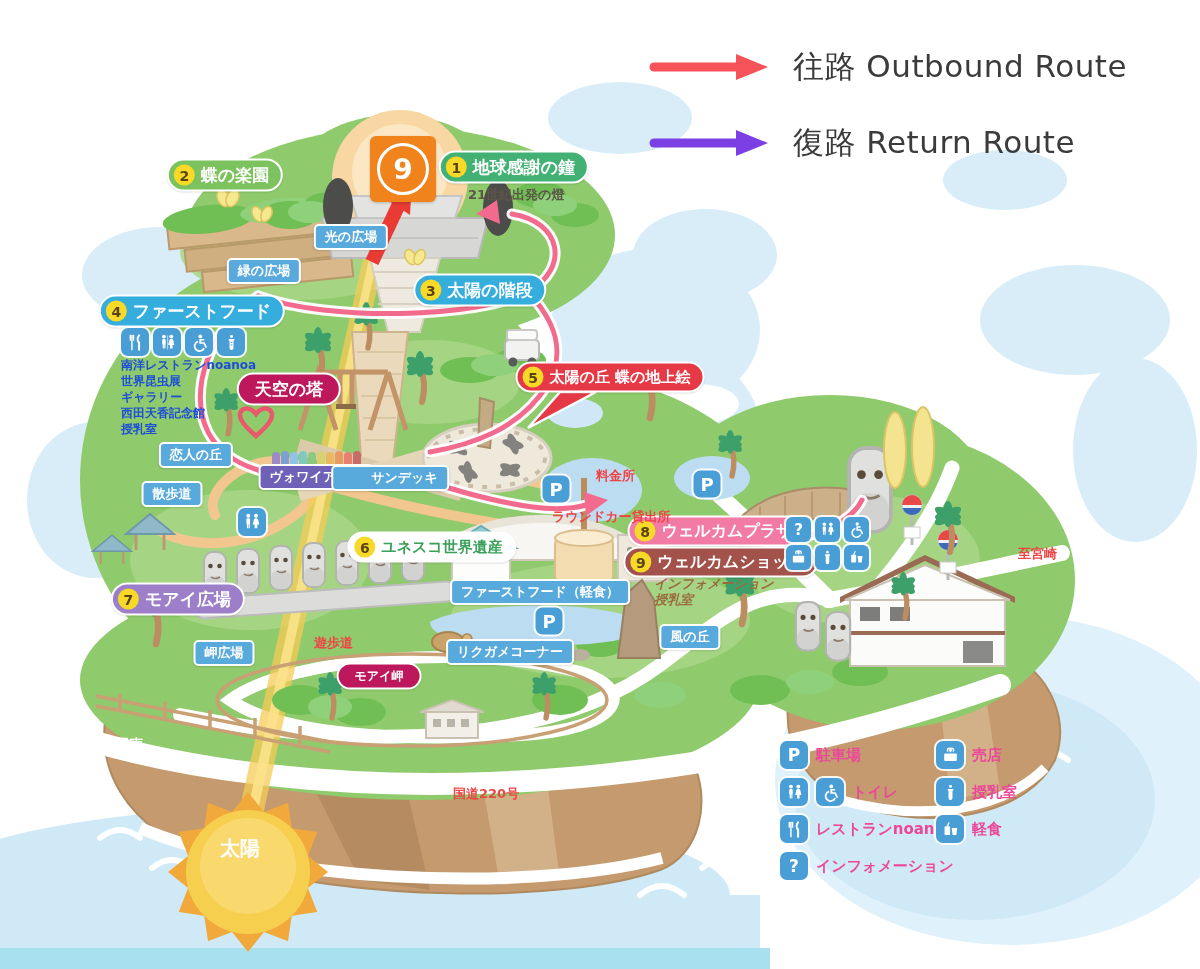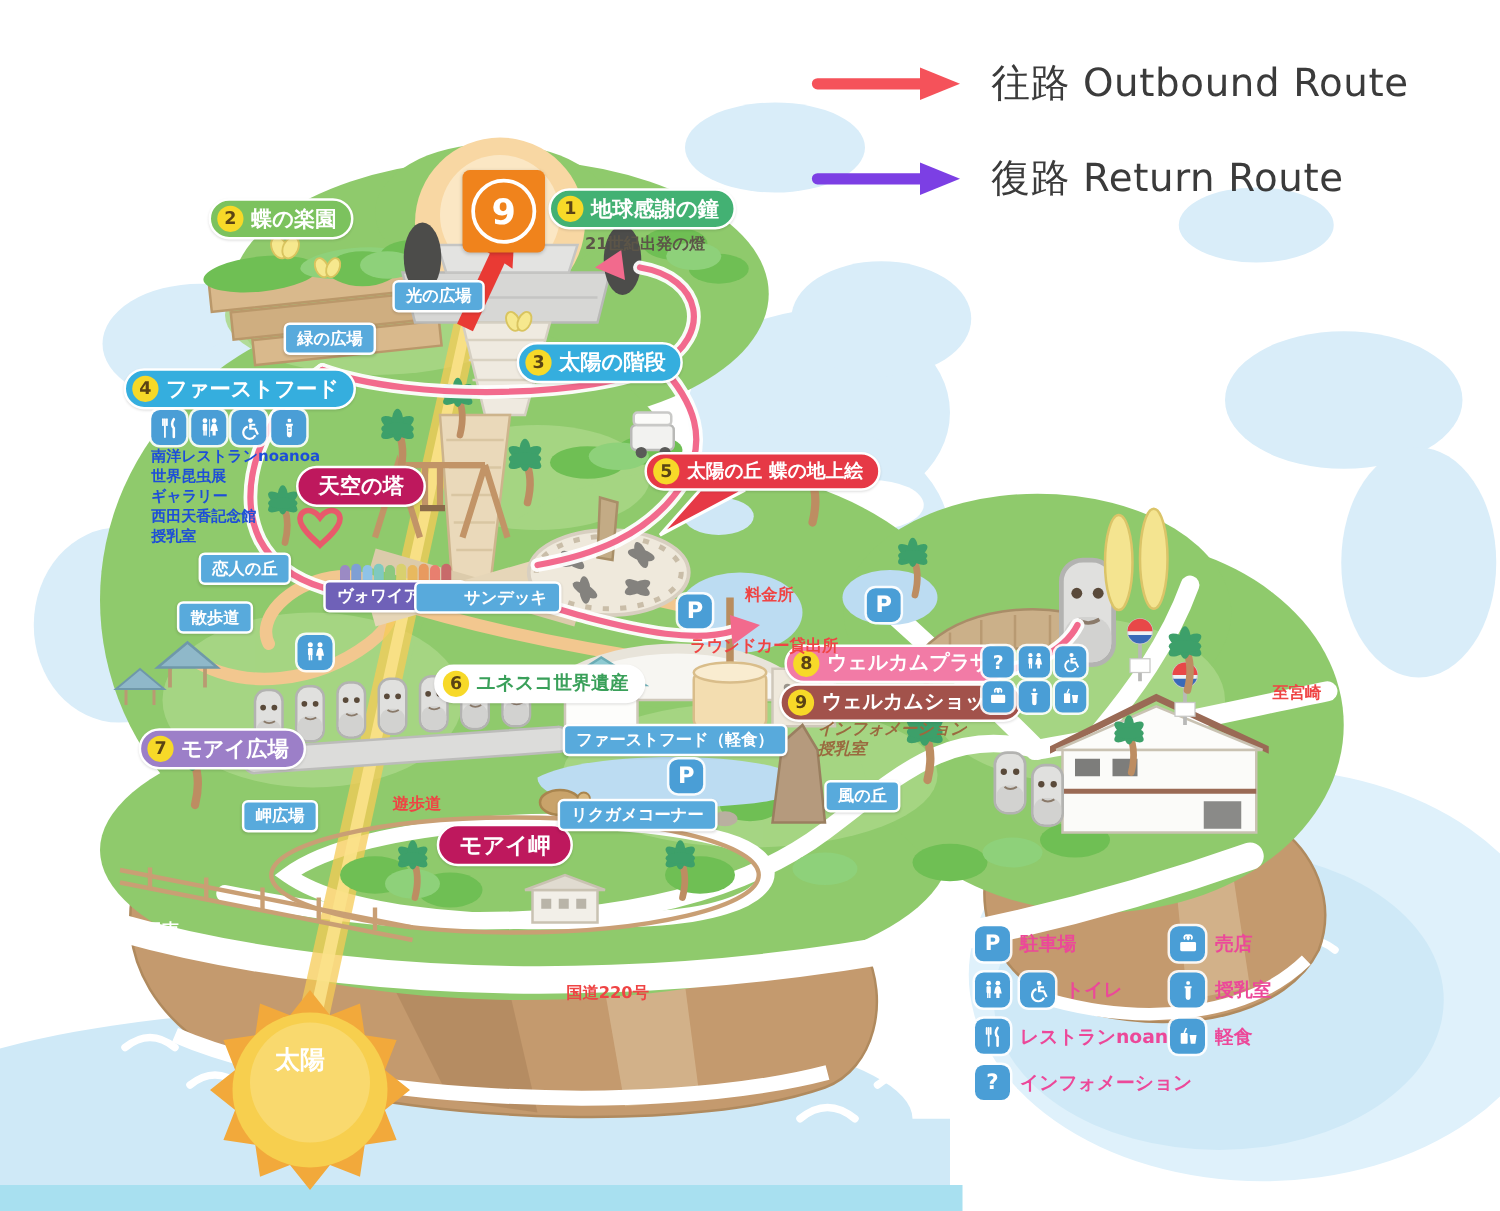--- a/index.html
+++ b/index.html
@@ -52,21 +52,21 @@
   #tag-sundeck{left:390px;top:478px;padding-left:38px;}
   #tag-misaki{left:224px;top:653px;}
   #tag-fastfood{left:540px;top:592px;}
   #tag-rikugame{left:510px;top:652px;}
   #tag-kaze{left:690px;top:637px;}
 
   
   .opill{background:#be185d;color:#fff;font-weight:bold;border:2.5px solid #fff;border-radius:999px;
          padding:3px 16px;white-space:nowrap;box-shadow:0 1px 2px rgba(0,0,0,.12);font-family:Liberation Serif, serif;}
   #tag-tenku{left:289px;top:389px;font-size:17px;}
-  #tag-moaicape{left:404px;top:676px;font-size:18px;}
+  #tag-moaicape{left:379px;top:676px;font-size:12px;}
 
   
   .btxt{color:#ef4444;font-size:13px;font-weight:bold;white-space:nowrap;}
   #txt-lamp21{left:468px;top:186px;color:#5c5548;}
   #txt-ryokin{left:596px;top:467px;}
   #txt-roundcar{left:552px;top:508px;}
   #txt-yuhodo{left:314px;top:634px;}
   #txt-miyazaki{left:1018px;top:545px;}
   #txt-nichinan{left:104px;top:735px;color:#ffffff;}
   #txt-route220{left:453px;top:785px;}

